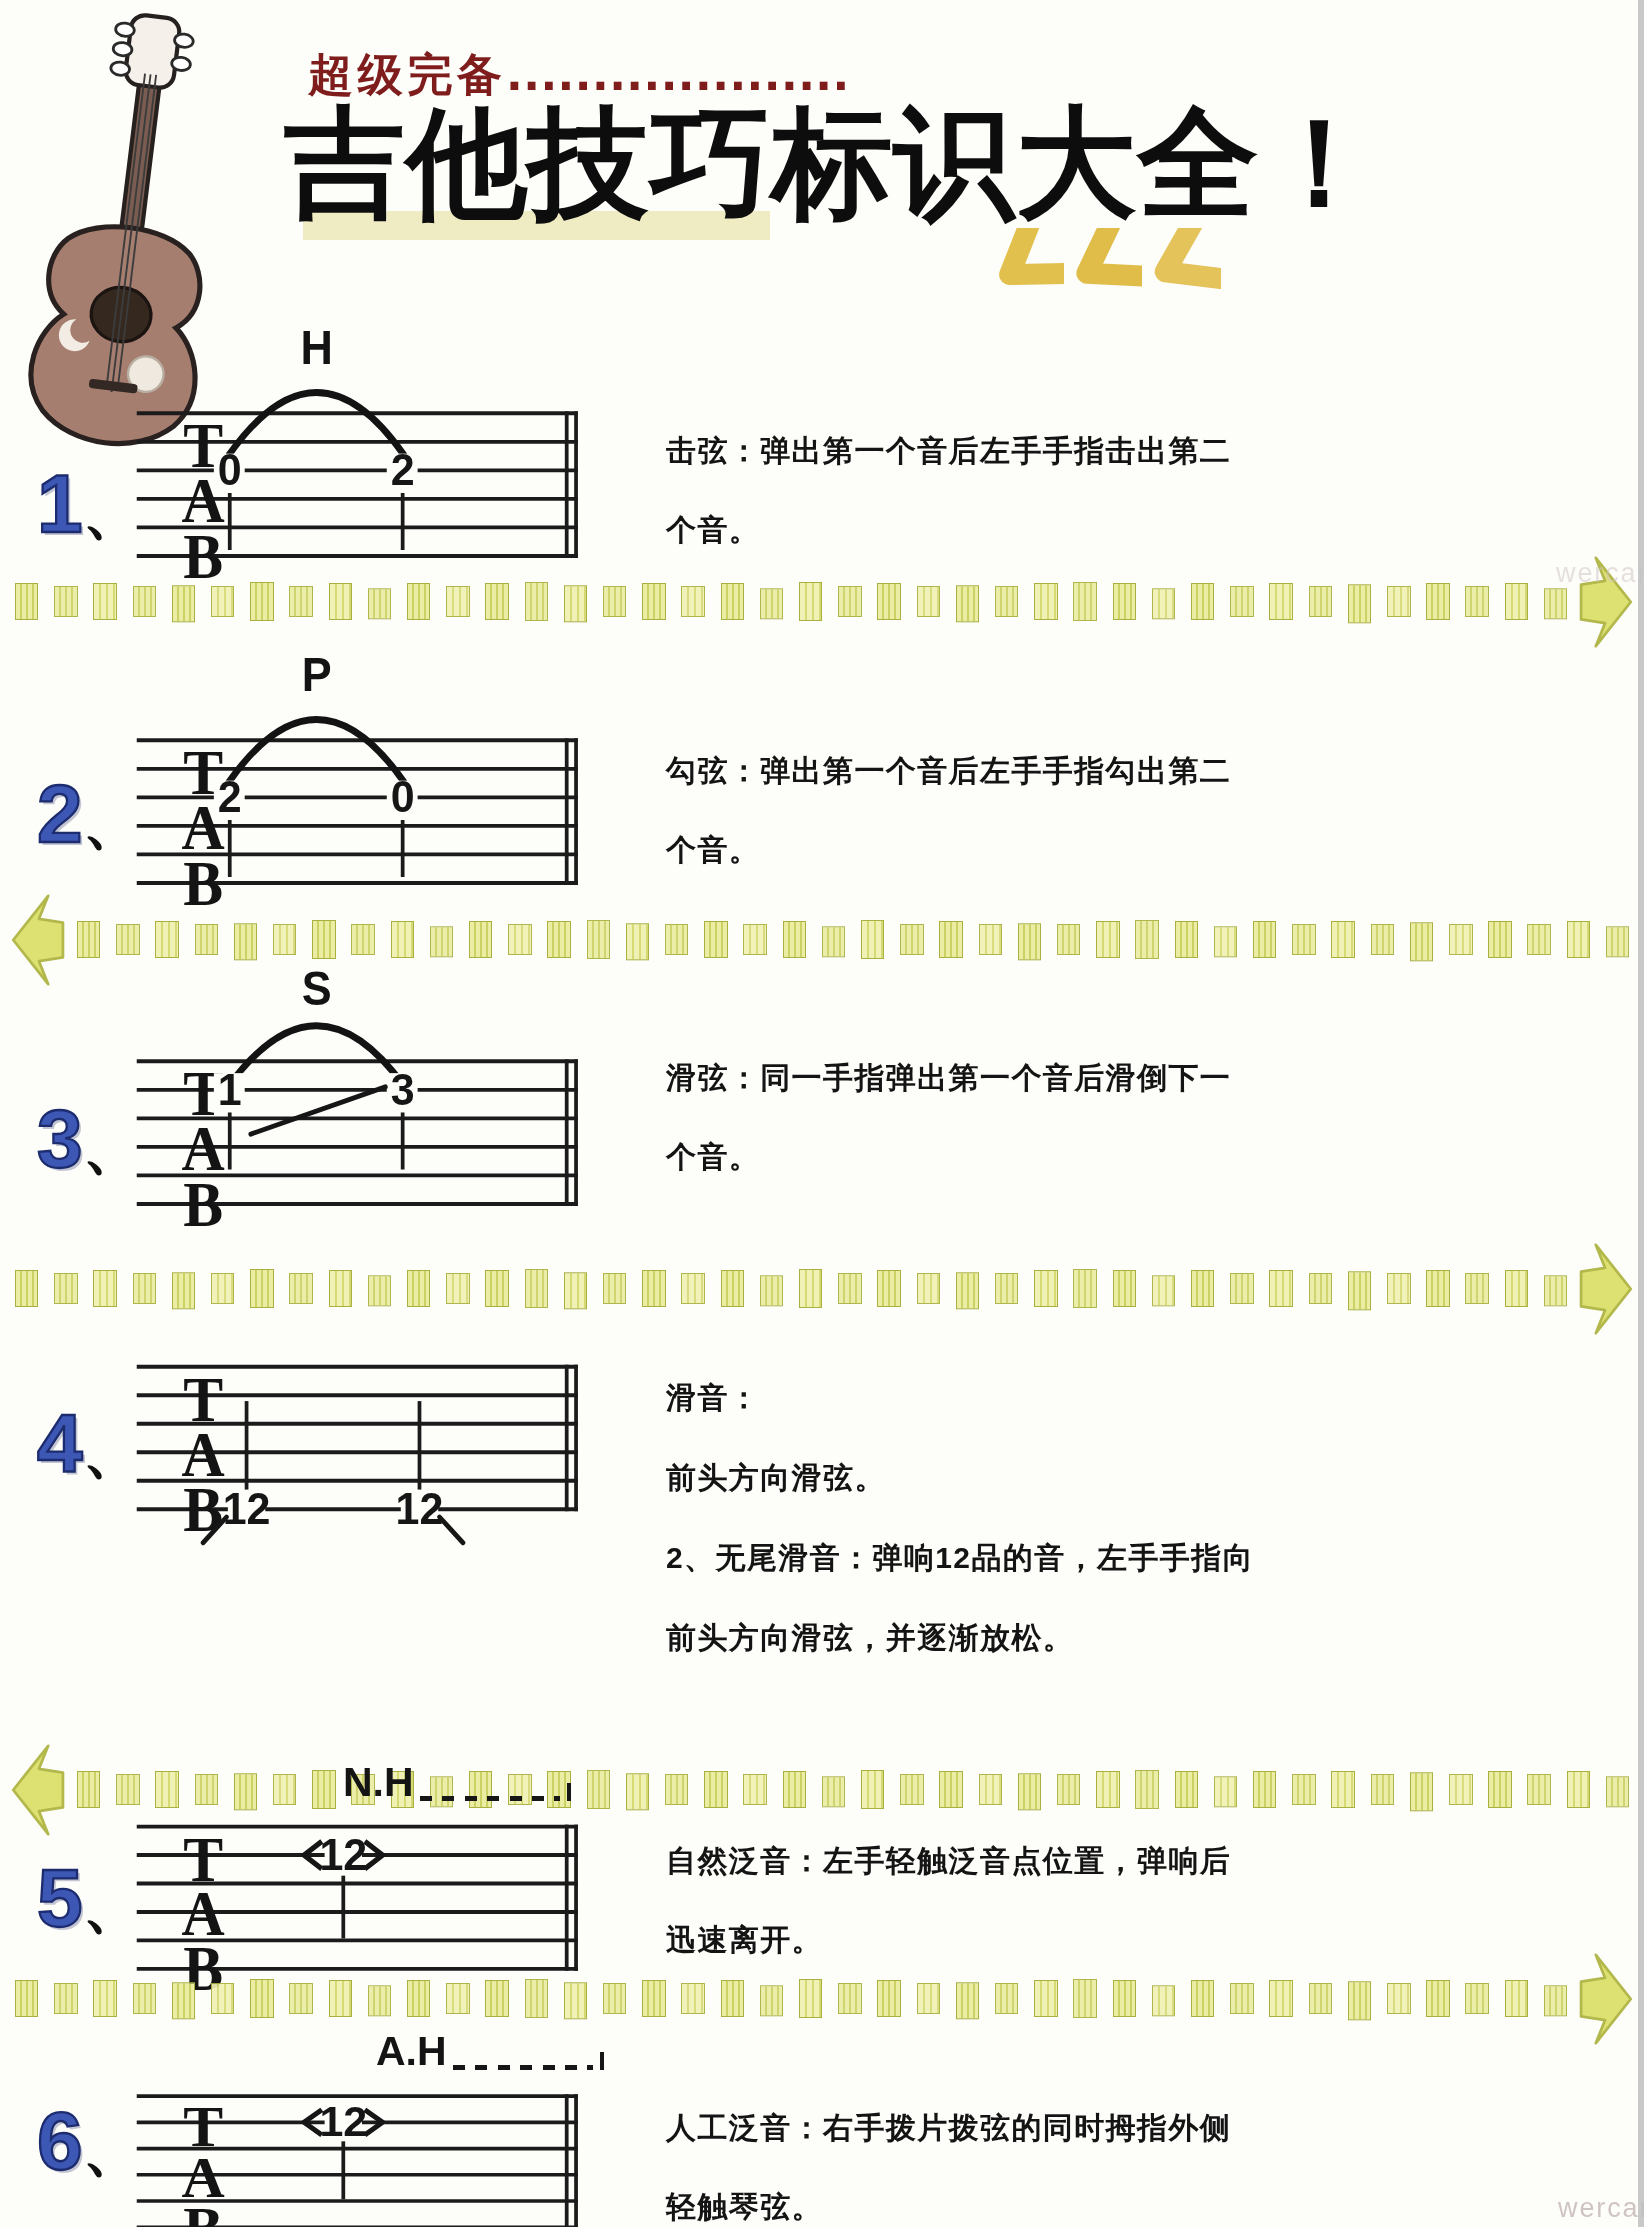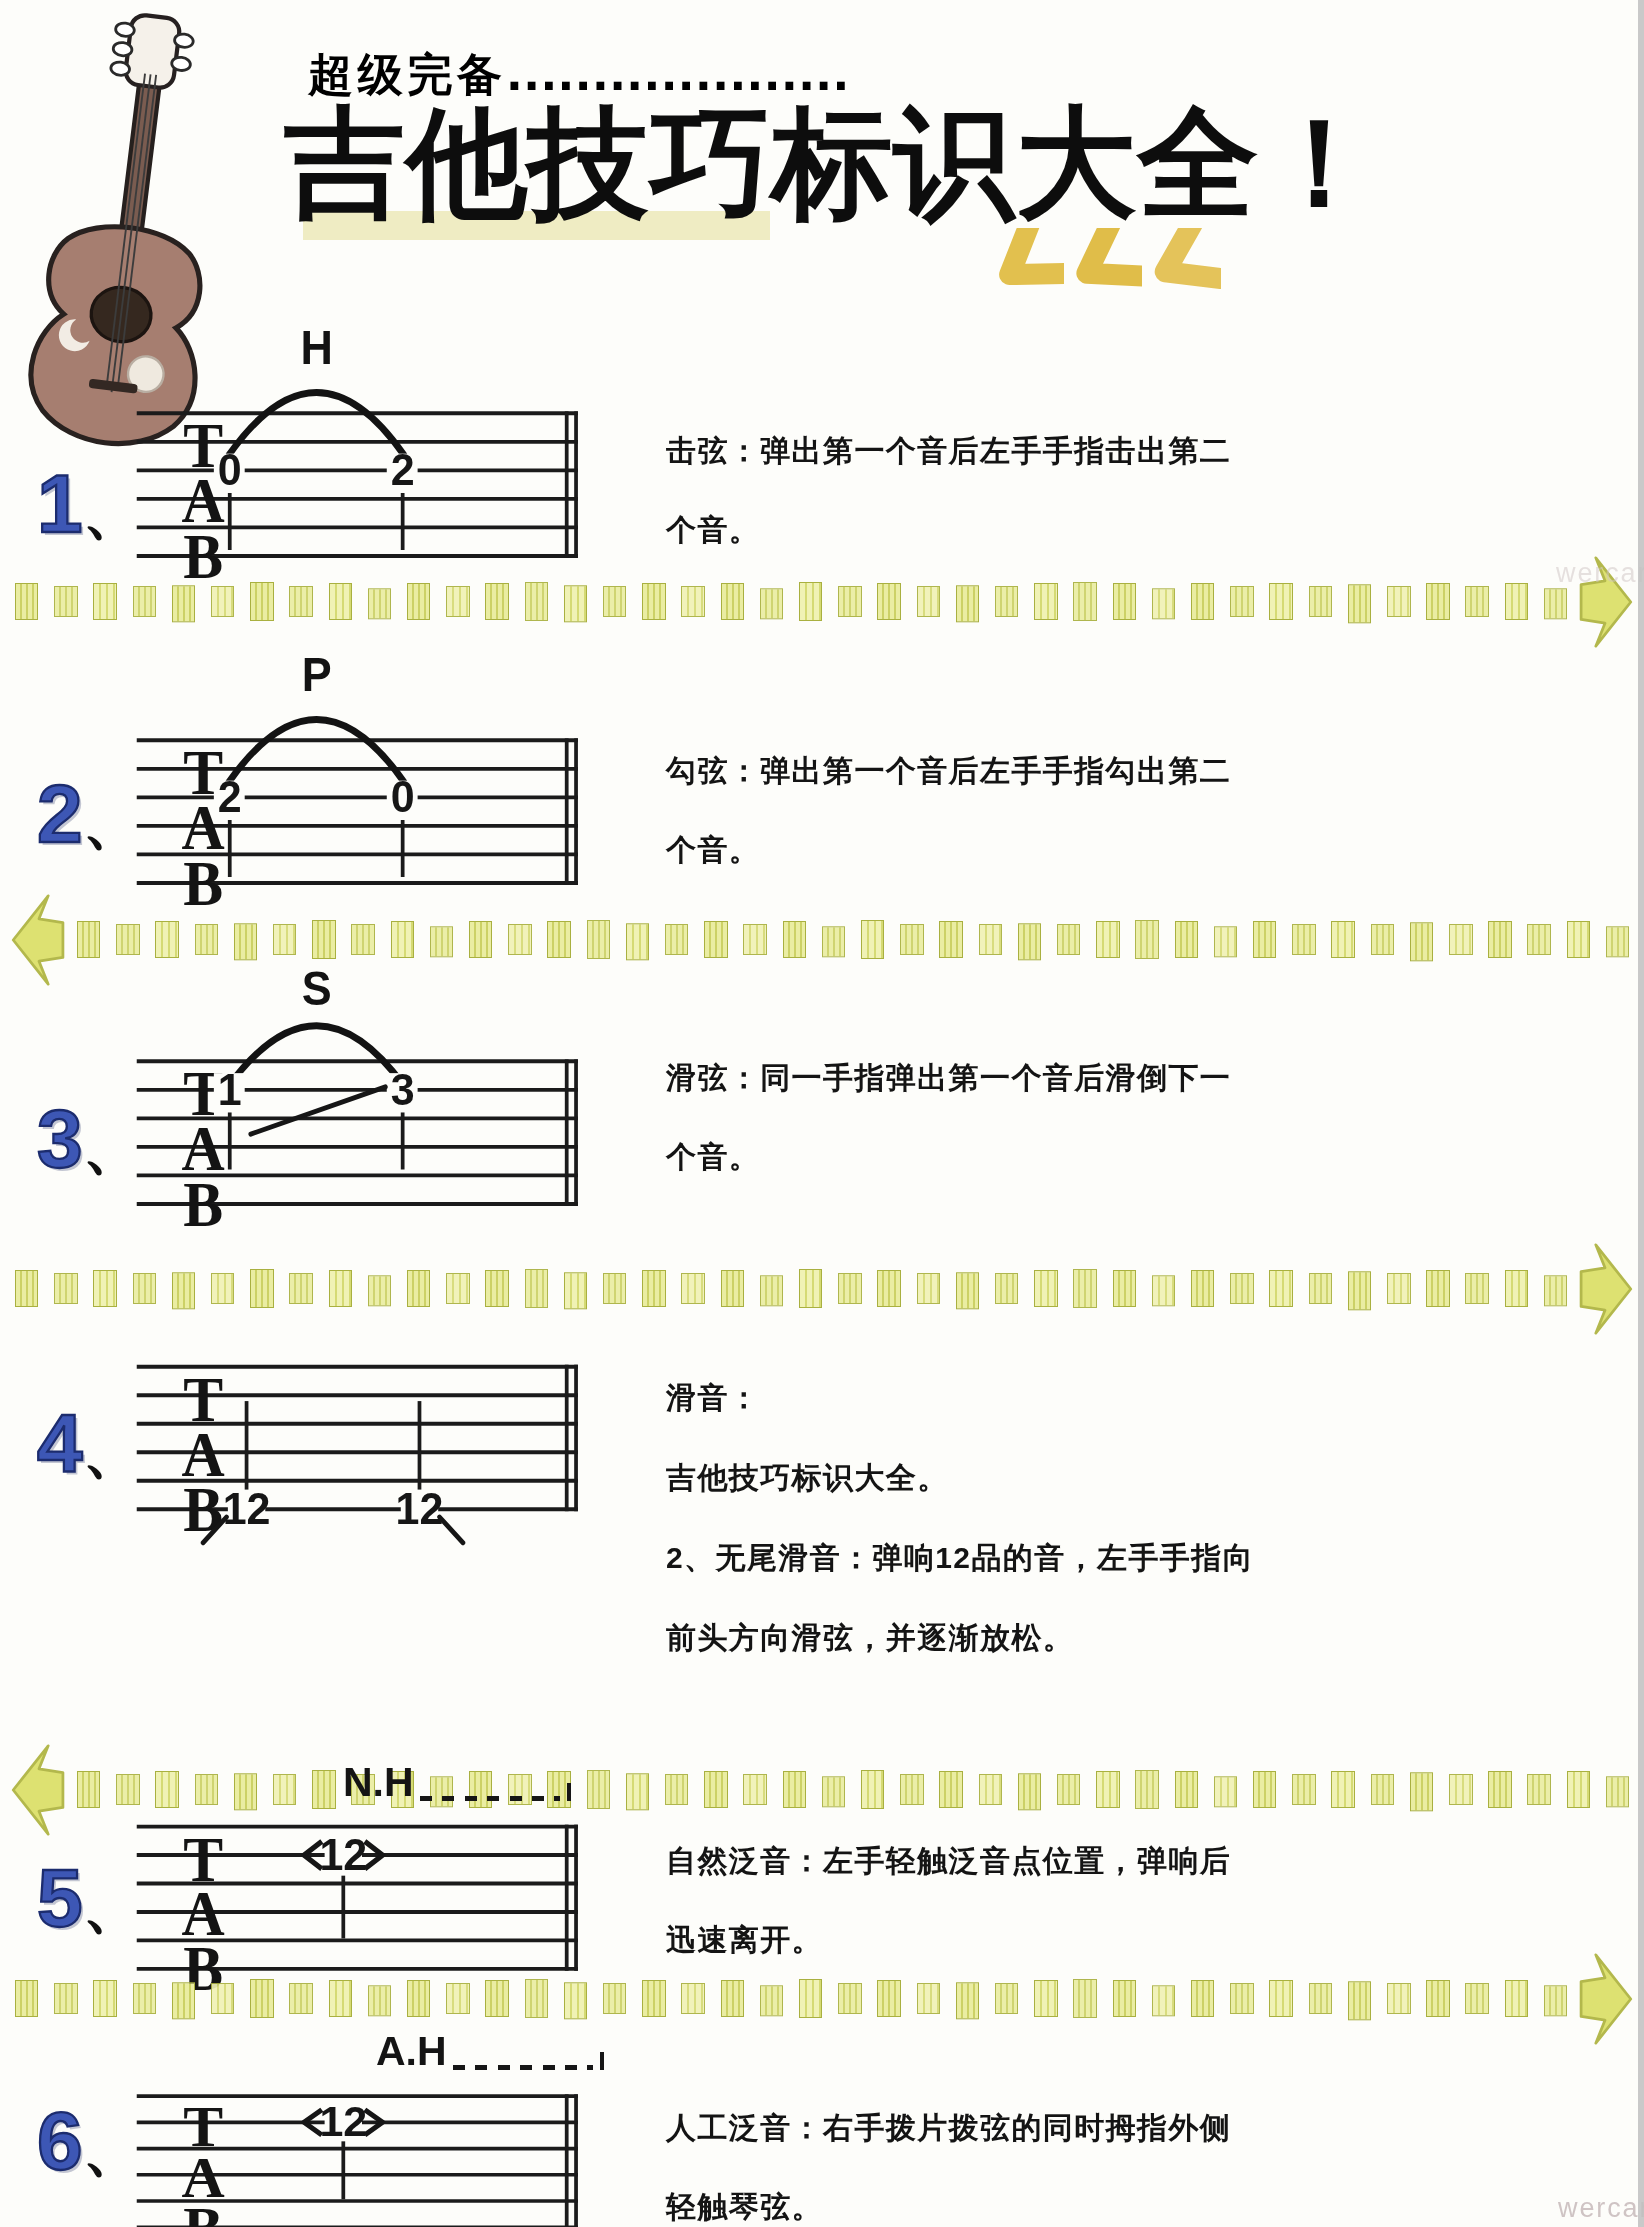--- a/index.html
+++ b/index.html
@@ -1,19 +1,19 @@
 <!DOCTYPE html>
 <html style="font-size:7.5px"><head>
 <meta charset="utf-8">
 <style>
   html,body{margin:0;padding:0;background:#e8e8e8;}
   #page{position:relative;width:1644px;height:2227px;background:#fdfdfa;overflow:hidden;
         font-family:"Liberation Sans","DejaVu Sans",sans-serif;}
   
-  .tagline{position:absolute;left:308px;top:39px;font-size:45px;font-weight:900;color:#000000;letter-spacing:4.7px;white-space:nowrap;}
+  .tagline{position:absolute;left:308px;top:39px;font-size:45px;font-weight:900;color:#7f1d1d;letter-spacing:4.7px;white-space:nowrap;}
   .tagline .dots{font-size:55px;letter-spacing:1.9px;font-weight:900;}
   .title{position:absolute;left:284px;top:83px;font-size:121px;font-weight:900;color:#0d0d0d;
          letter-spacing:0.9px;white-space:nowrap;z-index:2;}
   .title-highlight{position:absolute;left:303px;top:211px;width:467px;height:29px;background:#efecc3;z-index:1;}
   .title-arrows{position:absolute;left:994px;top:228px;display:flex;gap:8.4px;z-index:2;}
   .title-arrows svg{display:block;}
   
   .num{position:absolute;left:37px;width:121px;font-size:82px;font-weight:900;line-height:1;
        color:#3d57b5;-webkit-text-stroke:2.3px #1c2c6e;text-shadow:2.8px 3.3px 0 rgba(25,35,90,.25);}
   .num .sep{color:#111;-webkit-text-stroke:0;font-size:61px;text-shadow:none;}
@@ -350,21 +350,21 @@
       <rect class="notebg" x="203" y="296" width="80" height="76"></rect>
         <rect class="notebg" x="573" y="296" width="80" height="76"></rect>
       <text class="notetxt" x="243" y="360">12</text>
       <text class="notetxt" x="613" y="360">12</text>
       <line class="slide" x1="150" y1="398" x2="200" y2="346"></line>
       <line class="slide" x1="656" y1="346" x2="706" y2="398"></line>
     </svg>
   </div>
   <div class="desc wide" style="top:1358px;">
     <div>滑音：</div>
-      <div>吉他技巧标识大全。</div>
+      <div>前头方向滑弦。</div>
     <div>2、无尾滑音：弹响12品的音，左手手指向</div>
       <div>前头方向滑弦，并逐渐放松。</div>
   </div>
 
   <div class="divider" style="top:1743px;">
       <svg viewBox="0 0 120 200" width="62" height="92" class="arr" style="transform: scaleX(-1);">
         <polygon points="8,62 60,54 40,4 116,100 40,196 60,146 8,138" fill="#dde171" stroke="#b3b84c" stroke-width="6" stroke-linejoin="round"></polygon>
       </svg>
       <div class="track">
         <span class="blk"></span>

